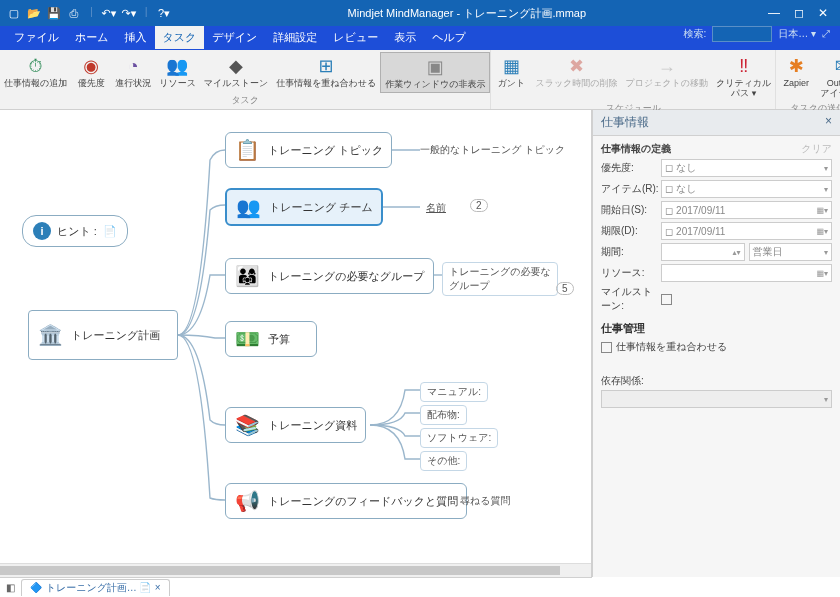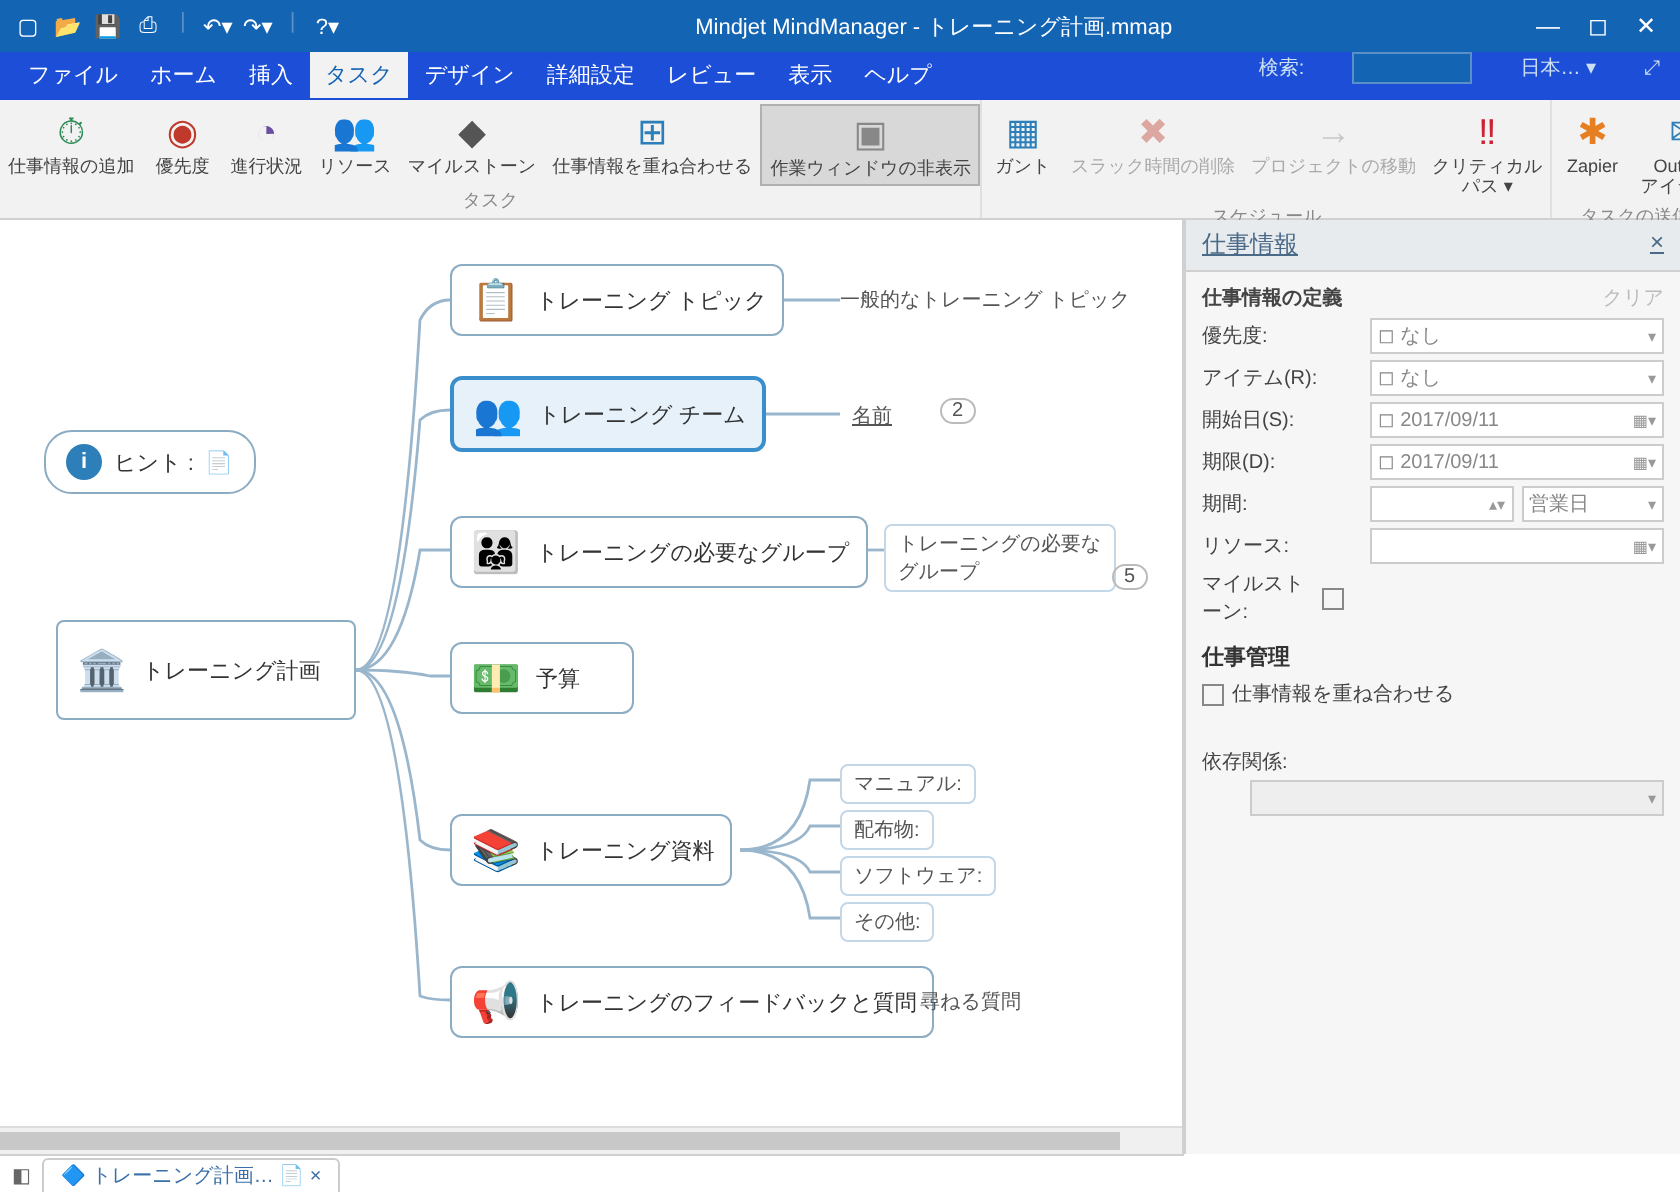--- a/index.html
+++ b/index.html
@@ -8,21 +8,21 @@
 .qat { display:flex; gap:4px; padding:0 6px; }
 .qat-btn { width:16px; height:16px; display:flex; align-items:center; justify-content:center; color:#fff; font-size:11px; }
 .title-sep { color:#5a8fc7; margin:0 4px; }
 .title-text { flex:1; text-align:center; font-size:11px; }
 .winbtns { display:flex; gap:14px; padding:0 12px; }
 .winbtn { color:#fff; font-size:12px; }
 .menubar { height:24px; background:#1d4ed8; display:flex; align-items:flex-start; color:#fff; padding:0 6px; justify-content:space-between;}
 .menus { display:flex; }
 .menu-item { padding:4px 8px; font-size:11px; }
 .menu-item.active { background:#f2f2f2; color:#1464b4; }
-.search-area { display:flex; align-items:center; gap:24px; padding-right:4px; }
+.search-area { display:flex; align-items:center; gap:6px; padding-right:4px; }
 .search-area input { width:60px; height:16px; border:1px solid #5a8fc7; background:#1464b4; color:#fff; font-size:10px; padding:0 2px;}
 .search-lbl { font-size:10px; color:#cde0f2; }
 .ribbon { height:60px; background:#f2f2f2; border-bottom:1px solid #d0d0d0; display:flex; }
 .rgroup { display:flex; flex-direction:column; align-items:center; border-right:1px solid #e0e0e0; padding:2px 0; }
 .rgroup-btns { display:flex; flex:1; }
 .rbtn { display:flex; flex-direction:column; align-items:center; justify-content:flex-start; padding:2px 4px; min-width:40px; }
 .rbtn.pressed { background:#d8d8d8; border:1px solid #b0b0b0; }
 .rbtn .ico { width:24px; height:24px; display:flex; align-items:center; justify-content:center; font-size:18px; }
 .rbtn .lbl { font-size:9px; text-align:center; line-height:1.1; color:#444; margin-top:1px; white-space:pre; }
 .rbtn.dis .lbl { color:#aaa; }
@@ -32,25 +32,25 @@
 .canvas-wrap { flex:1; position:relative; border-right:1px solid #d0d0d0; }
 .canvas { position:absolute; inset:0; background:#fff; }
 .canvas svg { position:absolute; inset:0; }
 .topic { position:absolute; background:#fff; border:1px solid #8bacc2; border-radius:6px; display:flex; align-items:center; padding:4px 8px; font-size:11px; white-space:nowrap;}
 .topic.sel { border:2px solid #3a8ecb; background:#e6f1fa; }
 .topic-root { border:1px solid #8bacc2; border-radius:4px; height:50px; }
 .topic .ticon { width:28px; height:28px; margin-right:6px; display:flex; align-items:center; justify-content:center; font-size:20px; }
 .sub { position:absolute; font-size:10px; color:#555; }
 .sub.box { border:1px solid #c4d7e6; border-radius:4px; padding:2px 6px; background:#fff; }
 .panel { width:248px; background:#f6f6f6; border-left:1px solid #d0d0d0; display:flex; flex-direction:column; }
-.panel-head { background:#e8ebee; padding:4px 8px; font-size:12px; color:#4a6a88; display:flex; justify-content:space-between; border-bottom:1px solid #d0d0d0;text-decoration:underline; }
+.panel-head { background:#e8ebee; padding:4px 8px; font-size:12px; color:#4a6a88; display:flex; justify-content:space-between; border-bottom:1px solid #d0d0d0; }
 .panel-body { padding:6px 8px; font-size:10px; color:#444; }
 .prow { display:flex; align-items:center; margin:3px 0; }
 .plabel { width:60px; font-size:10px; }
-.pfield { flex:1; border:1px solid #ccc; background:#fff; height:18px; display:flex; align-items:center; padding:0 3px; font-size:10px; color:#888; justify-content:space-between;margin-left:24px;}
+.pfield { flex:1; border:1px solid #ccc; background:#fff; height:18px; display:flex; align-items:center; padding:0 3px; font-size:10px; color:#888; justify-content:space-between;}
 .psect { font-weight:bold; font-size:11px; margin:8px 0 4px; color:#333; }
 .link { color:#1a5fb4; text-decoration:underline; font-size:10px; }
 .tabstrip { height:20px; border-top:1px solid #d0d0d0; display:flex; align-items:center; font-size:10px; padding:0 6px; gap:6px; color:#666; width:592px;}
 .tab { border:1px solid #ccc; border-bottom:none; padding:1px 8px; border-radius:3px 3px 0 0; background:#fff; color:#3a6fa8;}
 .chevr { font-size:8px; color:#999; }
 .cb { width:11px;height:11px;border:1px solid #888;display:inline-block;margin-right:4px; }
 .scrollx { position:absolute; bottom:0; left:0; right:0; height:14px; background:#f0f0f0; border-top:1px solid #ddd; }
 .scrollx .thumb { position:absolute; left:0; width:560px; top:2px; bottom:2px; background:#c8c8c8; }
 </style>
 </head>

